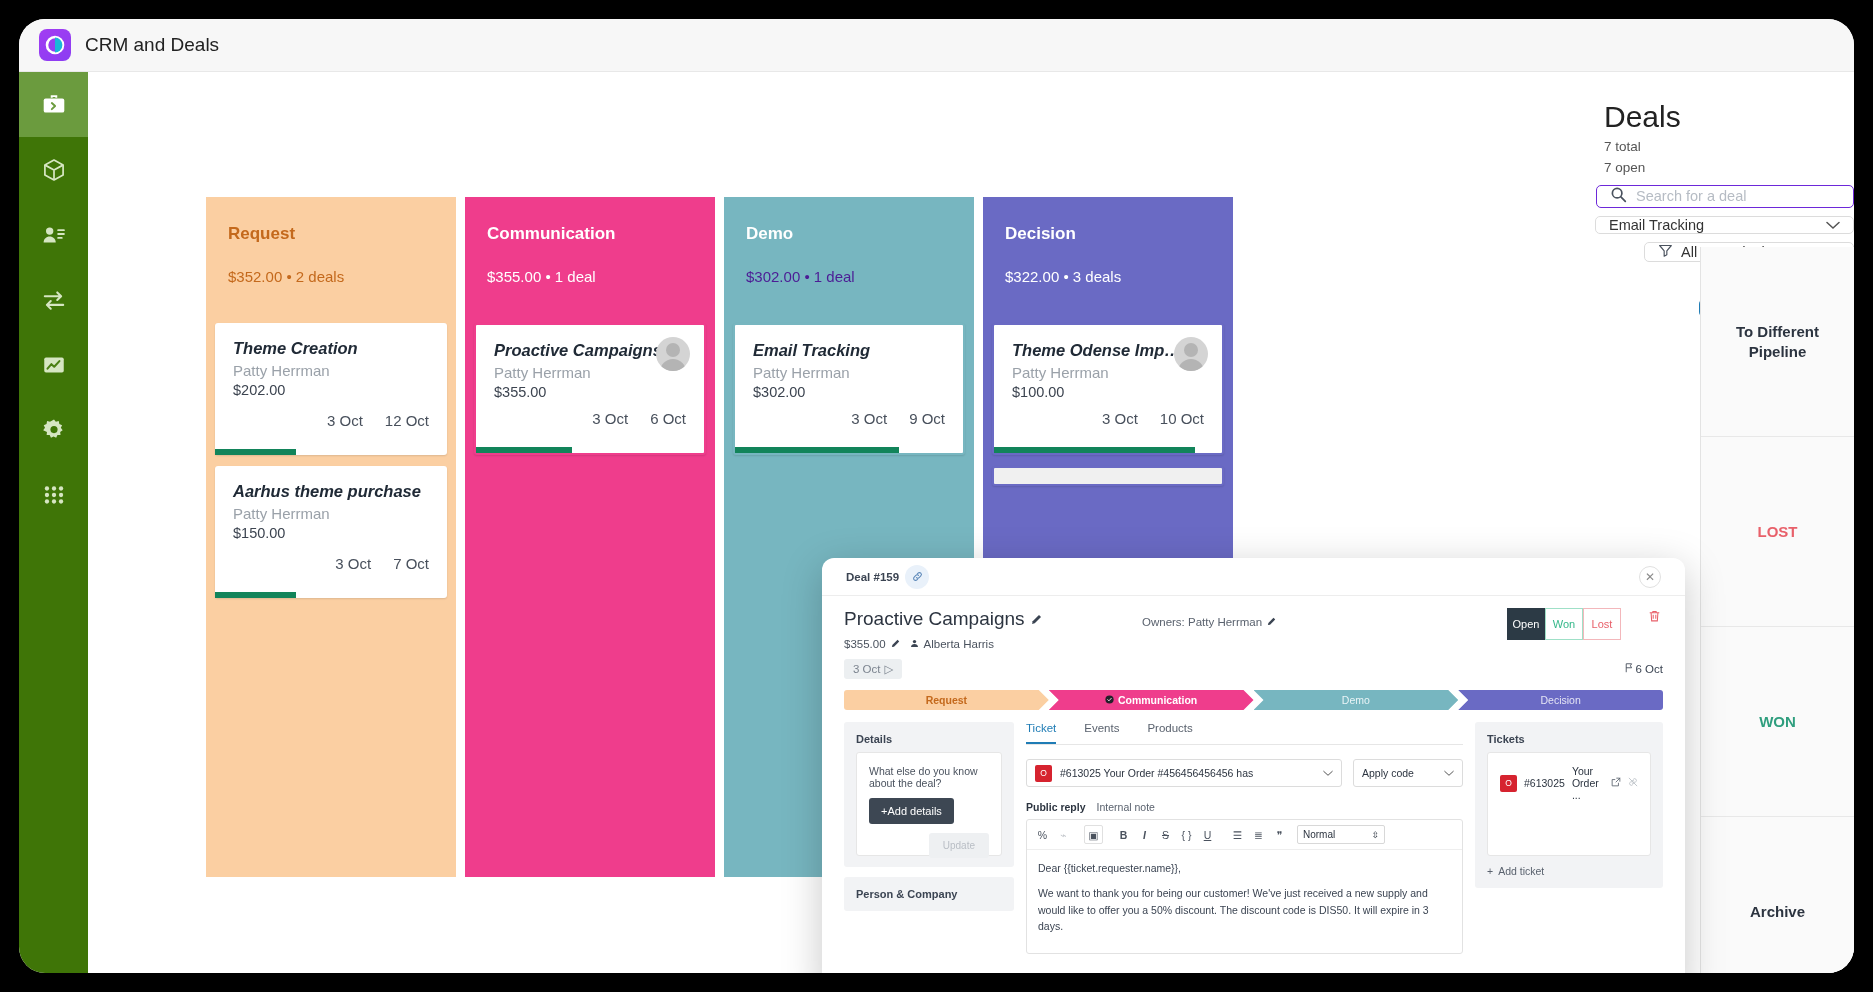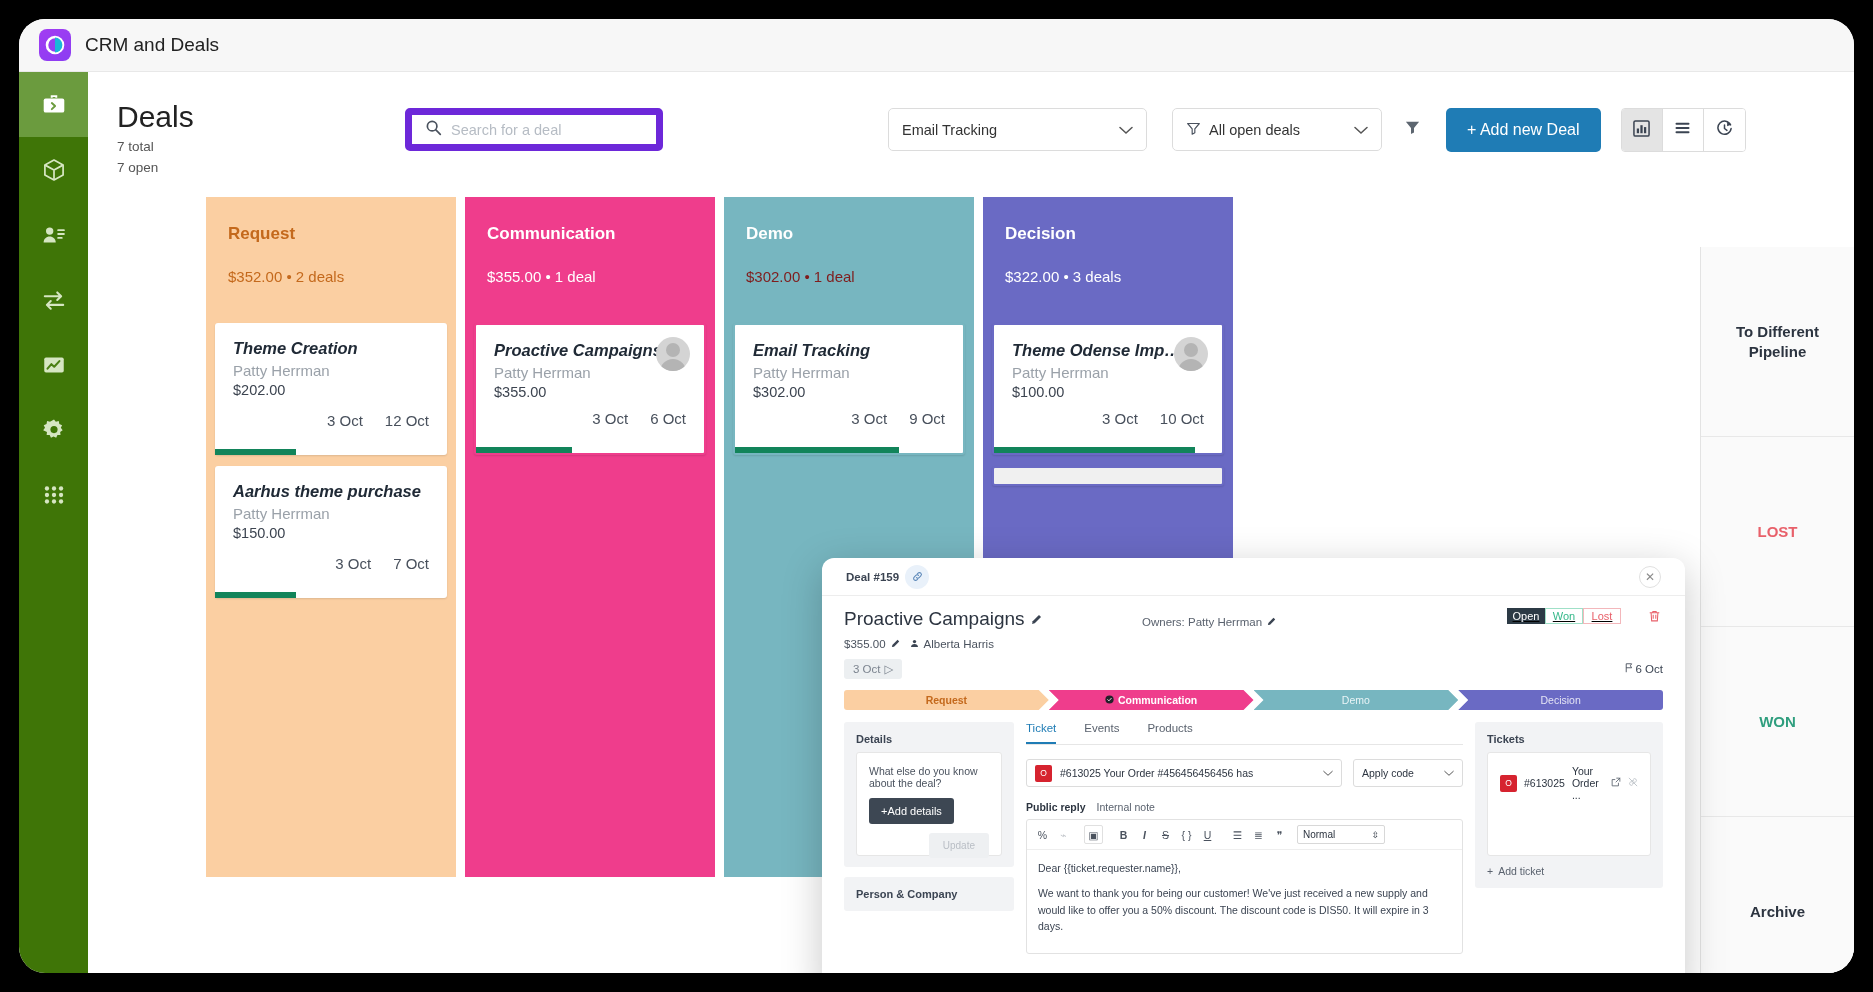--- a/index.html
+++ b/index.html
@@ -41,29 +41,29 @@
   .navitem {
     height: 65px; display: flex; align-items: center; justify-content: center;
     cursor: pointer;
   }
   .navitem.active { background: #6b9b3e; }
   .navitem svg { display: block; }
   
   .maincol { flex: 1; position: relative; background: #fff; overflow: hidden; }
   
   .toolbar {
-    display: flex; align-items: flex-start; padding: 28px 0 0 29px;
-    height: 125px; position: relative;
+    display: flex; align-items: flex-end; padding: 28px 0 0 29px;
+    height: 125px; position: relative; flex-direction: column;
   }
   .pagehead { width: 250px; }
   .pagetitle { font-size: 30px; color: #222; font-weight: 400; line-height: 1.15; }
   .pagesub { font-size: 13.5px; color: #555; line-height: 1.35; margin-top: 3px; }
   .searchbox {
     width: 258px; height: 43px; margin-top: 8px; margin-left: 38px;
-    border: 7px solid #6d28d9; border-radius: 5px;
+    border: 1px solid #6d28d9; border-radius: 5px;
     display: flex; align-items: center; gap: 9px; padding: 0 13px;
     background: #fff;
   }
   .searchbox input {
     border: none; outline: none; font-size: 14.5px;
     font-family: "Liberation Sans", sans-serif;
     color: #333; width: 100%; background: transparent;
   }
   .searchbox input::placeholder { color: #b6bcc4; }
   .select {
@@ -158,21 +158,21 @@
     justify-content: center; color: #8b8b8b; font-size: 12px; cursor: pointer;
   }
   .modal-head { padding: 12px 22px 0 22px; position: relative; }
   .dealname { font-size: 19px; color: #2c3440; display: inline-flex; align-items: center; gap: 6px;}
   .owners {
     position: absolute; left: 320px; top: 20px;
     font-size: 11.5px; color: #5a626e; display: flex; align-items: center; gap: 5px;
   }
   .statusgroup {
     position: absolute; right: 64px; top: 12px;
-    display: flex; border-radius: 0; overflow: hidden; height: 16px; text-decoration: underline;
+    display: flex; border-radius: 0; overflow: hidden; height: 32px;
   }
   .st { width: 38px; display: flex; align-items: center; justify-content: center;
         font-size: 11px; cursor: pointer; }
   .st.open { background: #2c3a45; color: #fff; }
   .st.won { background: #fff; color: #35b88a; border: 1px solid #9fe0c7; }
   .st.lost { background: #fff; color: #e8606a; border: 1px solid #f3b7bb; }
   .trash { position: absolute; right: 24px; top: 13px; cursor: pointer; }
   .subline { display: flex; align-items: center; gap: 10px; margin-top: 8px; }
   .amount { font-size: 11.5px; color: #4a525e; display: inline-flex; align-items: center; gap: 5px;}
   .contact { font-size: 11.5px; color: #4a525e; display: inline-flex; align-items: center; gap: 5px;}
@@ -481,21 +481,21 @@
                 <span>6 Oct</span>
               </div>
               <div class="progress" style="width:42%"></div>
             </div>
           </div>
         </div>
 
         <div class="col">
           <div class="colhead" style="background:#77b6c0">
             <div class="cname" style="color:#fff">Demo</div>
-            <div class="cmeta" style="color:#7f1d1d">$302.00 • 1 deal</div>
+            <div class="cmeta" style="color:#4c1d95">$302.00 • 1 deal</div>
           </div>
           <div class="colbody" style="background:#77b6c0">
             <div class="card" style="border:2px solid #77b6c0">
               <div class="cardtitle">Email Tracking</div>
               <div class="cardperson">Patty Herrman</div>
               <div class="cardamount">$302.00</div>
               <div class="carddates">
                 <span>3 Oct</span>
                 <span>9 Oct</span>
               </div>

